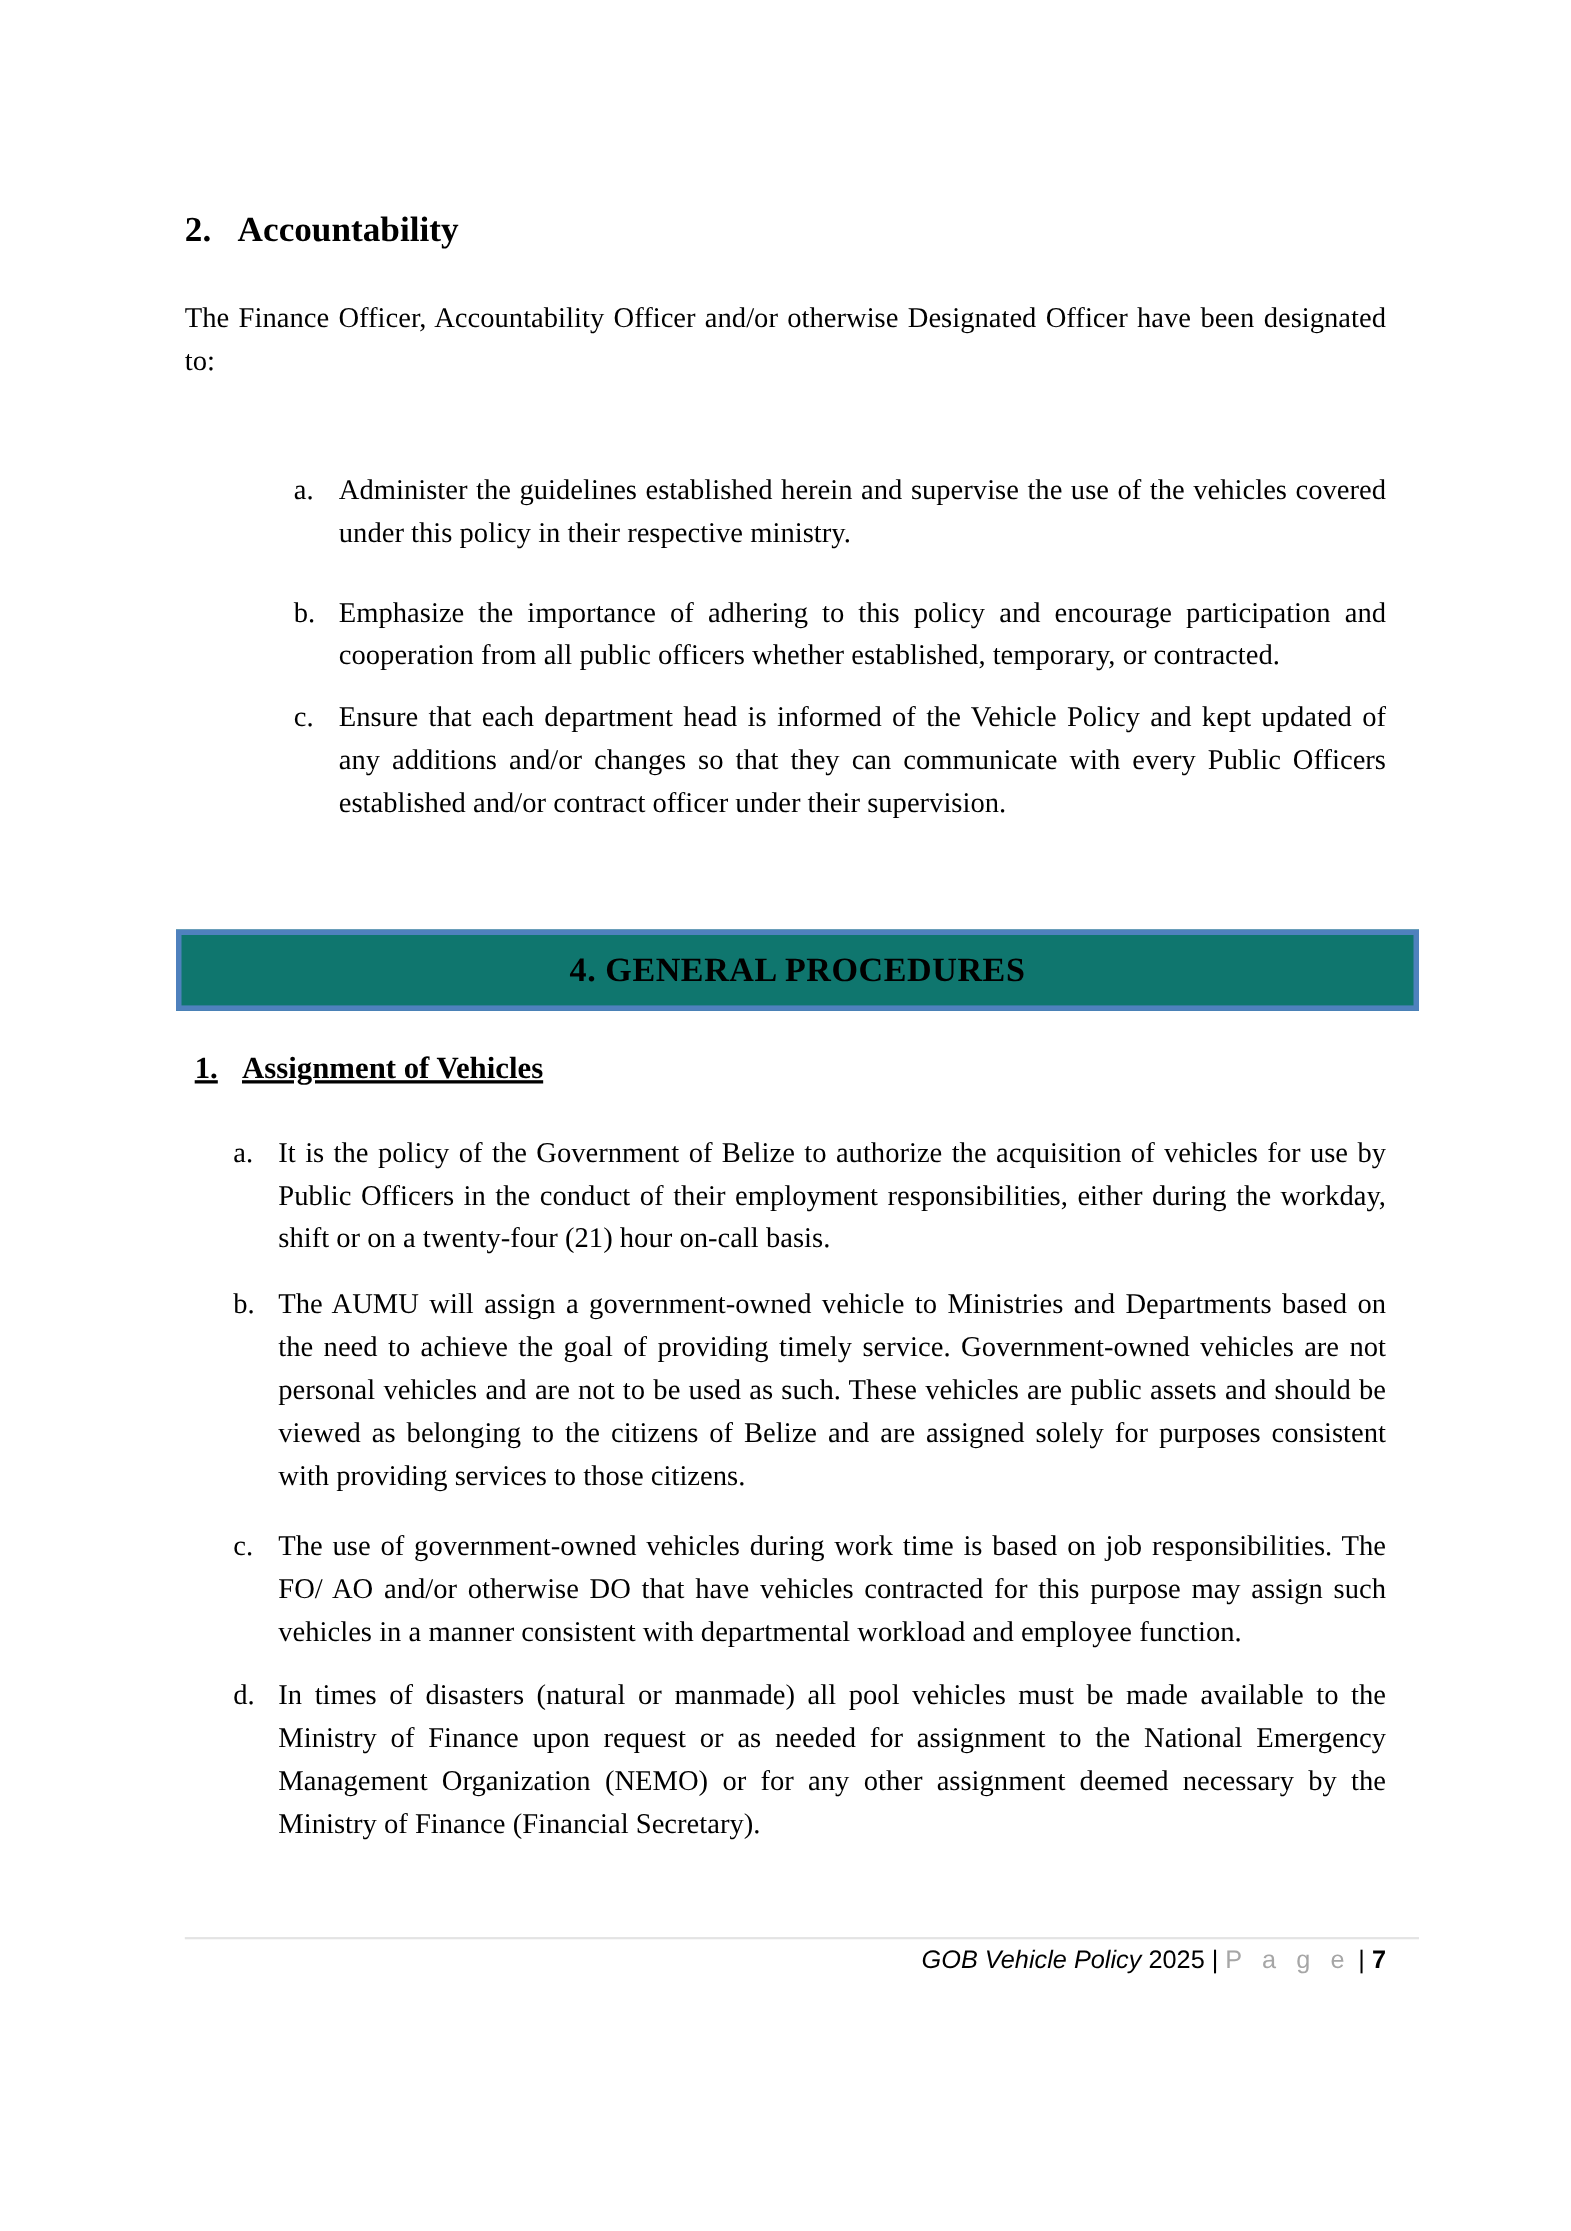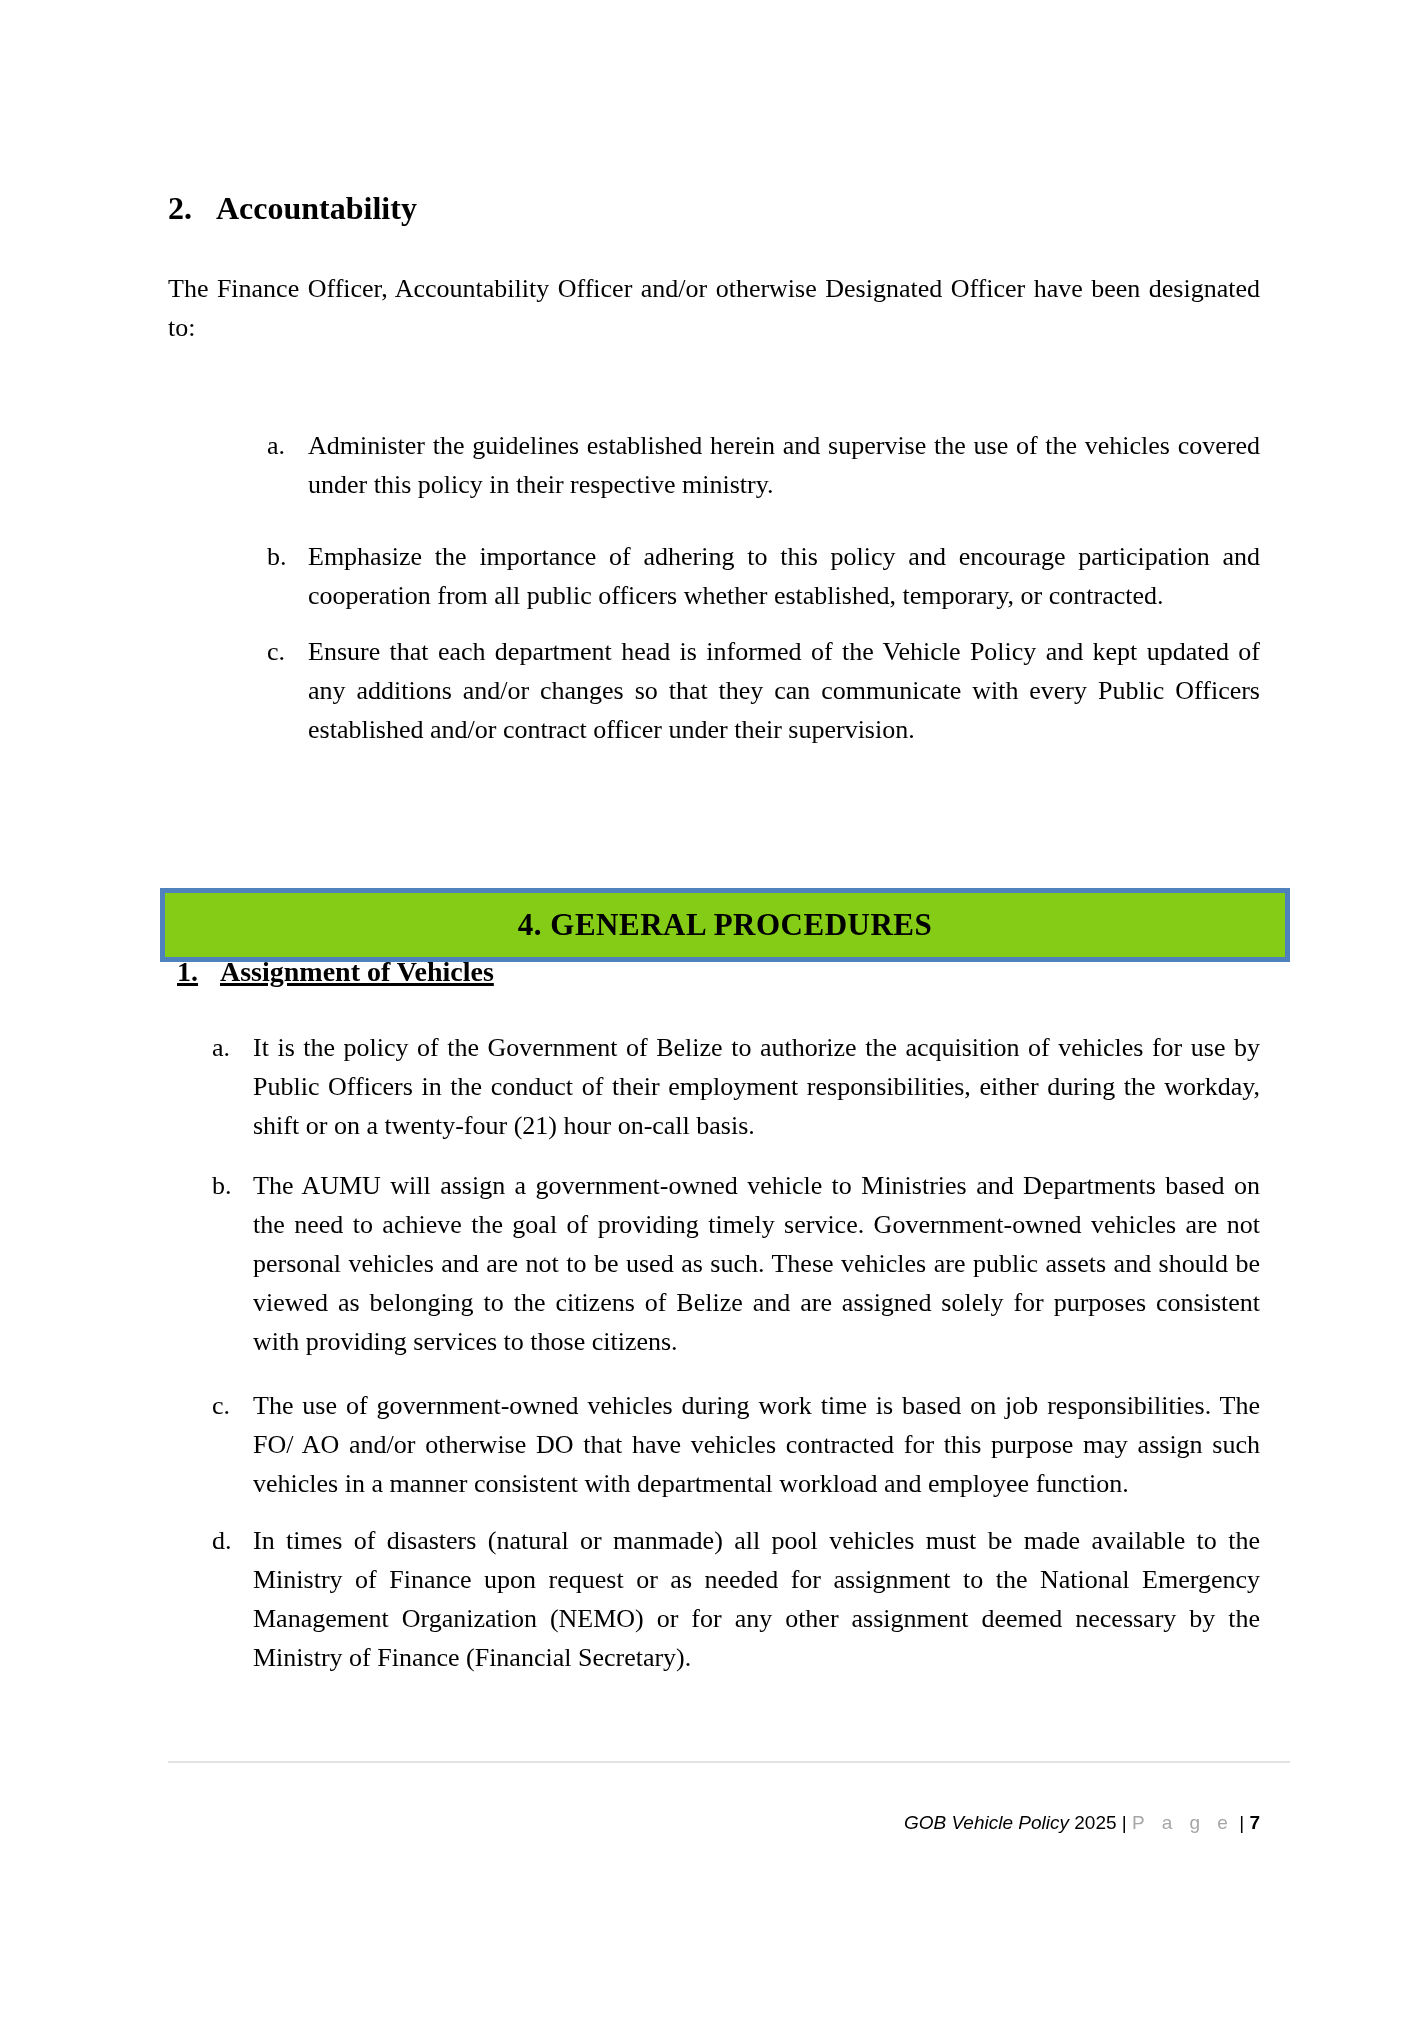--- a/index.html
+++ b/index.html
@@ -46,24 +46,24 @@
 
   .acc-item { left: 267px; width: 993px; }
   #acc-item-a { top: 426px; }
   #acc-item-b { top: 537px; }
   #acc-item-c { top: 632px; }
 
   
   .banner {
     position: absolute;
     left: 160px;
-    top: 888px;
+    top: 845px;
     width: 1120px;
     height: 64px;
-    background: #84cc16;
+    background: #0f766e;
     border: 5px solid #4f81bd;
     display: flex;
     align-items: center;
     justify-content: center;
   }
   .banner .banner-title {
     font-size: 31px;
     font-weight: bold;
     letter-spacing: 0.5px;
   }
@@ -99,24 +99,23 @@
     top: 1761px;
     width: 1122px;
     height: 2px;
     background: #e3e3e3;
   }
   .footer {
     position: absolute;
     top: 1768px;
     right: 168px;
     font-family: "Liberation Sans", sans-serif;
-    font-size: 19px;
+    font-size: 23px;
     color: #000000;
     white-space: nowrap;
-    margin-top: 44px;
   }
   .footer .doc-title { font-style: italic; }
   .footer .page-word { color: #a6a6a6; letter-spacing: 6px; }
   .footer .page-num { font-weight: bold; }
   .footer .sep { color: #000000; }
 </style>
 </head>
 <body>
 
 <div class="page">

